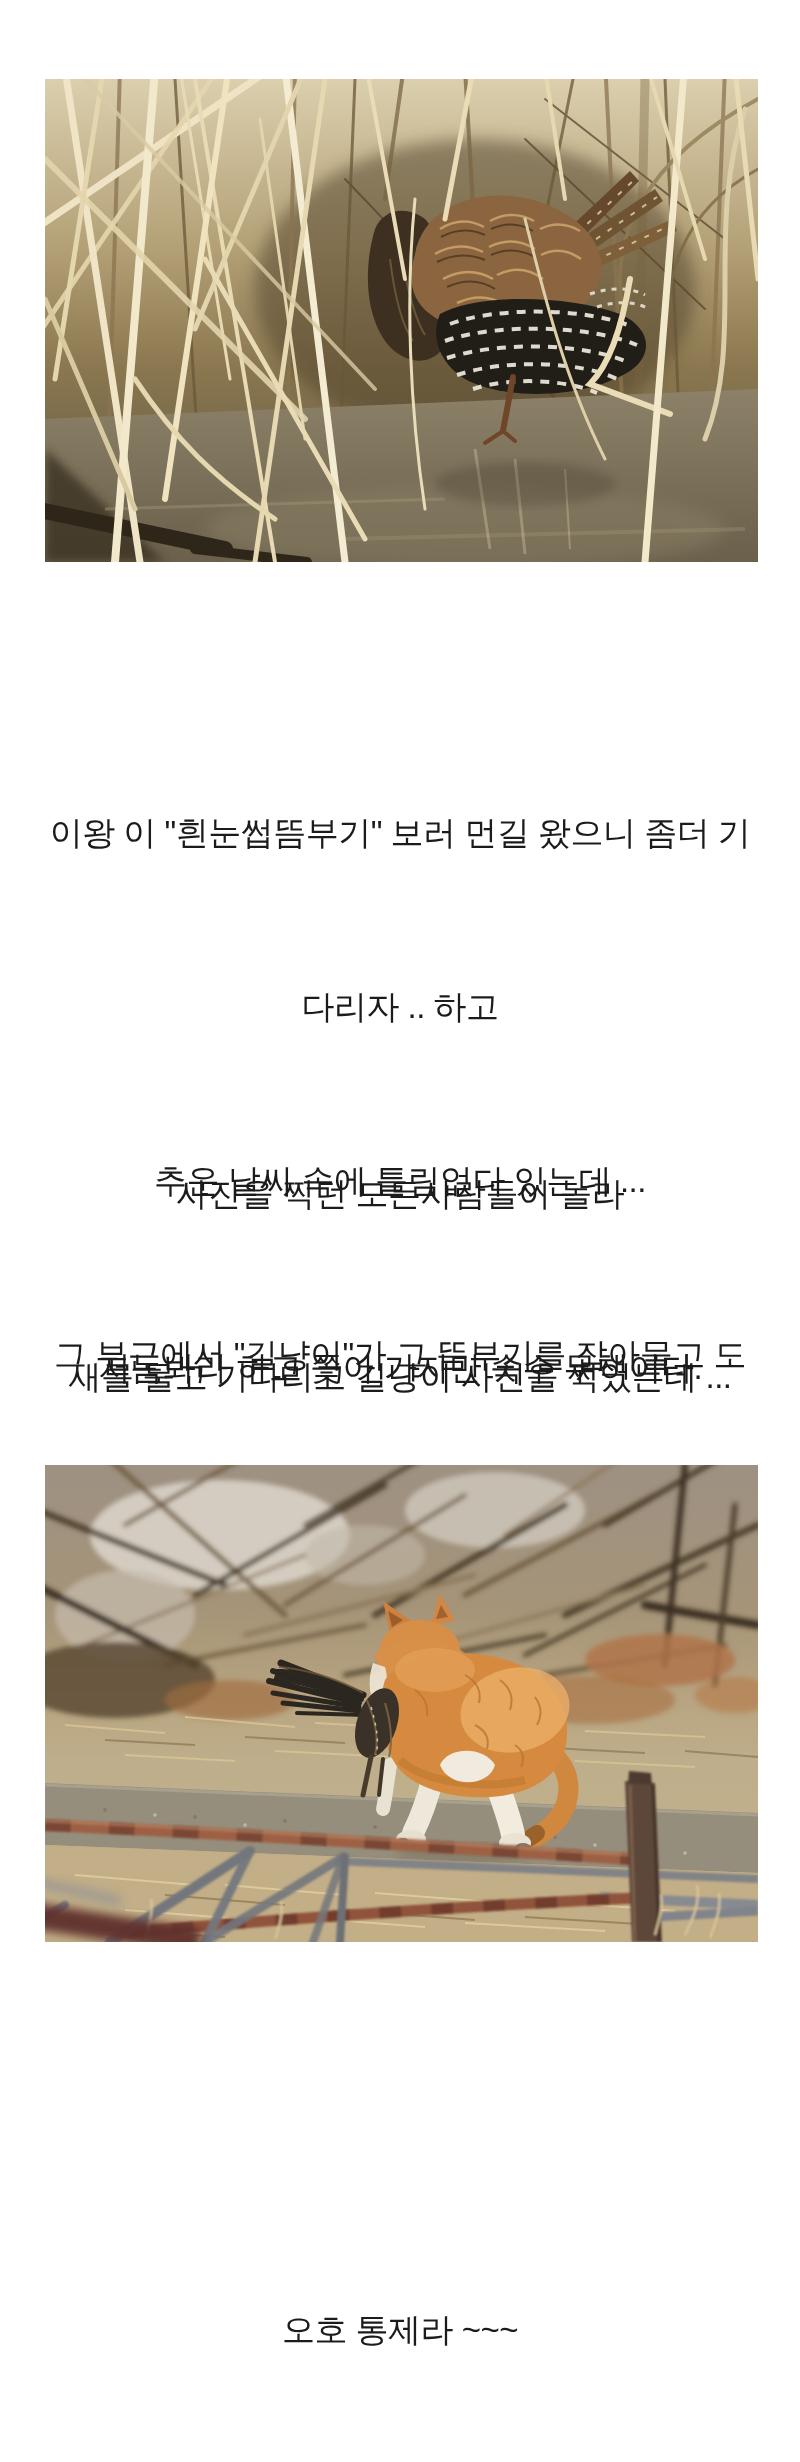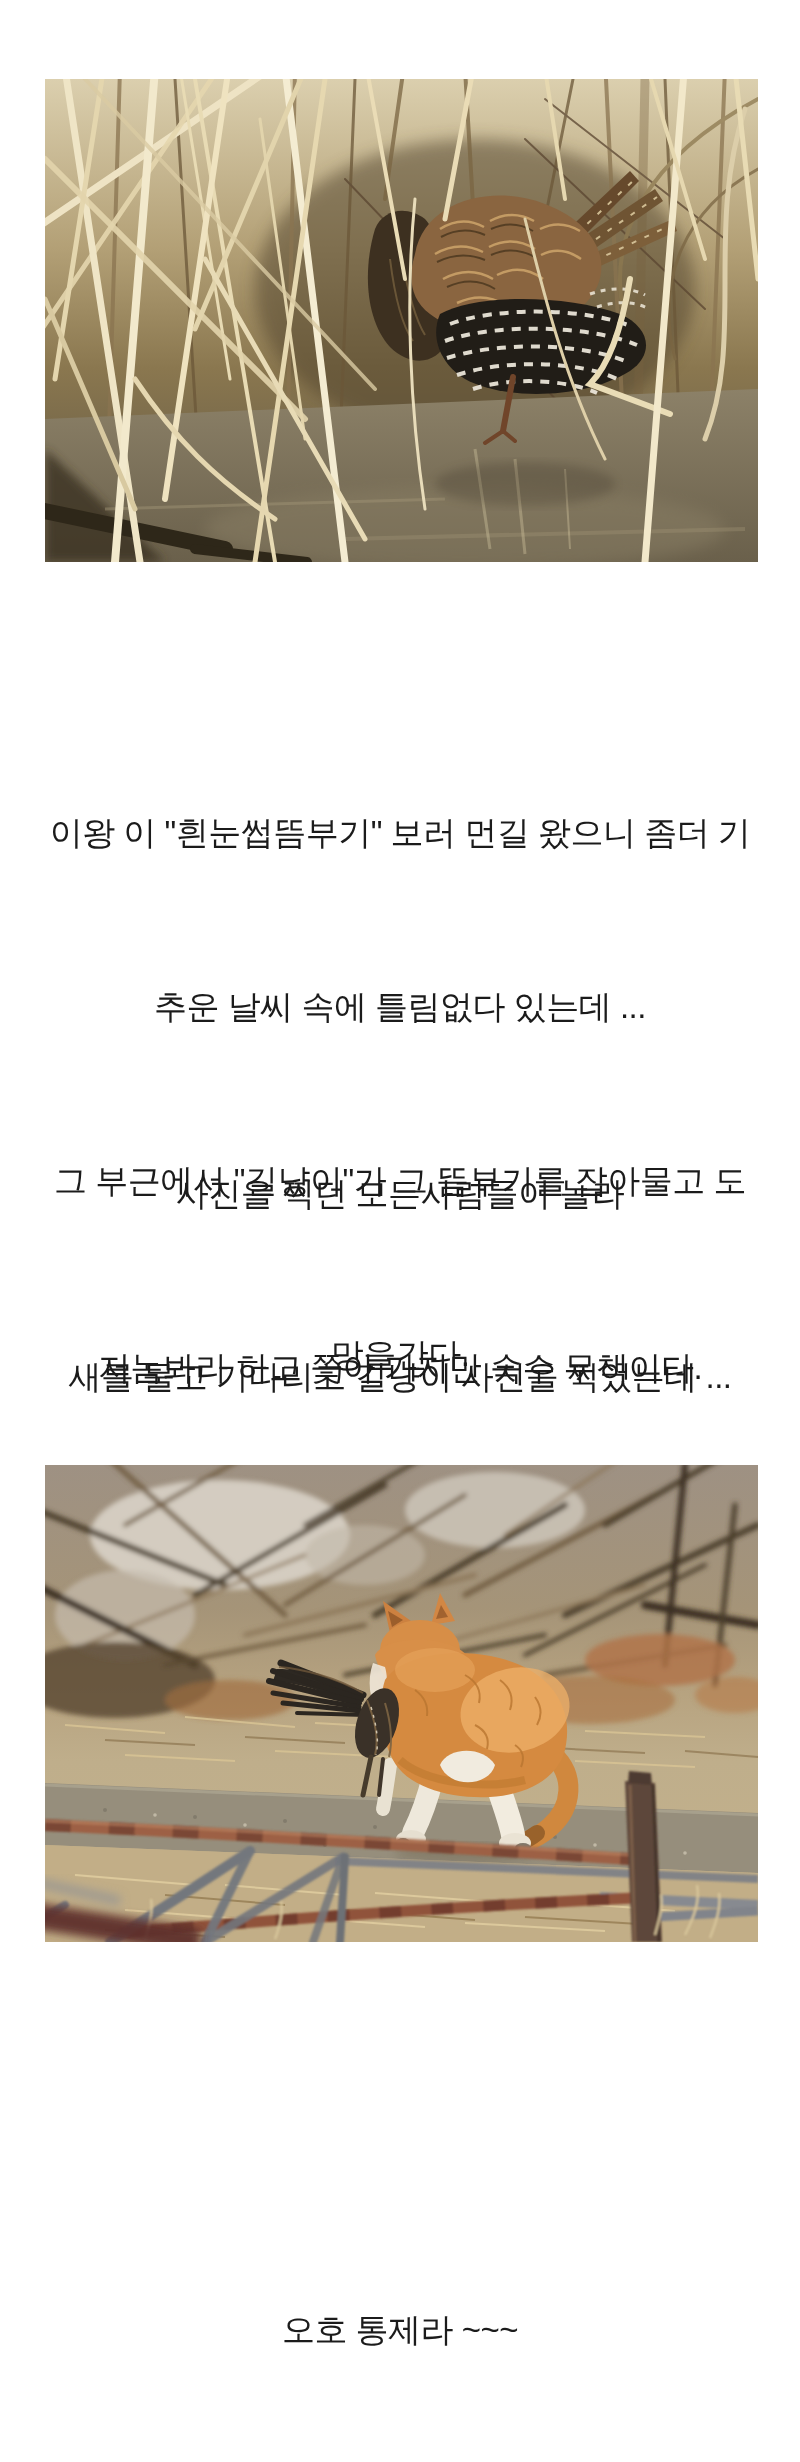--- a/index.html
+++ b/index.html
@@ -172,20 +172,21 @@
         <path d="M700 30 C660 150 700 260 660 360" stroke="#dcceaa" stroke-width="5"></path>
         <path d="M640 -20 L600 483" stroke="#f2e8ca" stroke-width="7"></path>
         <path d="M690 -10 L713 200" stroke="#e8dbb4" stroke-width="5"></path>
         <path d="M600 -20 L660 180" stroke="#e6d8b0" stroke-width="4"></path>
       </g>
     </svg>
   </figure>
 
   <div class="para para-a">
     <div class="line">이왕 이 "흰눈썹뜸부기" 보러 먼길 왔으니 좀더 기</div>
+    <div class="line">다리자 .. 하고</div>
     <div class="line">추운 날씨 속에 틀림없다 있는데 ...</div>
     <div class="line">그 부근에서 "길냥이"가 그 뜸부기를 잡아물고 도</div>
     <div class="line">망을간다.</div>
   </div>
 
   <div class="para para-b">
     <div class="line">사진을 찍던 모든사람들이 놀라</div>
     <div class="line">저놈봐라 하고 쫓아 가지만 속수 무책이다.</div>
   </div>
 

